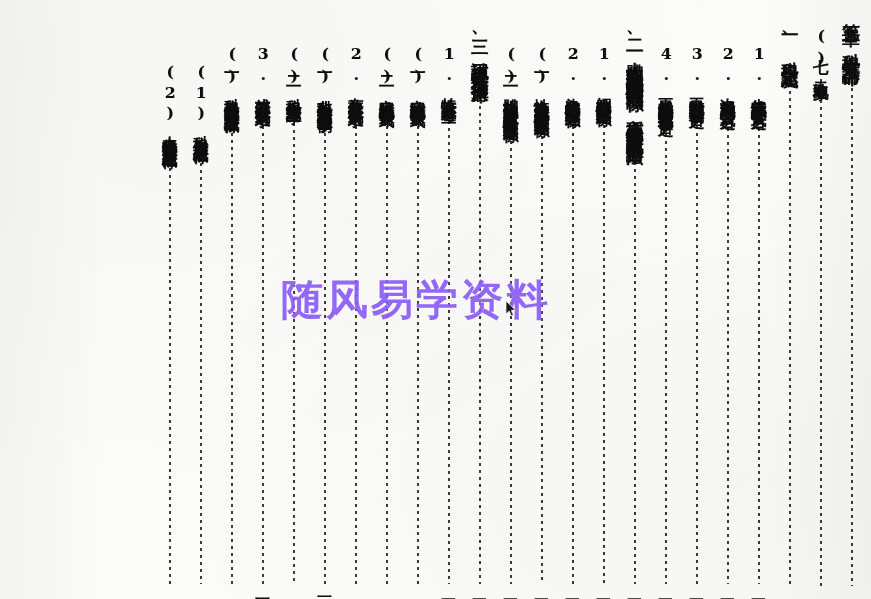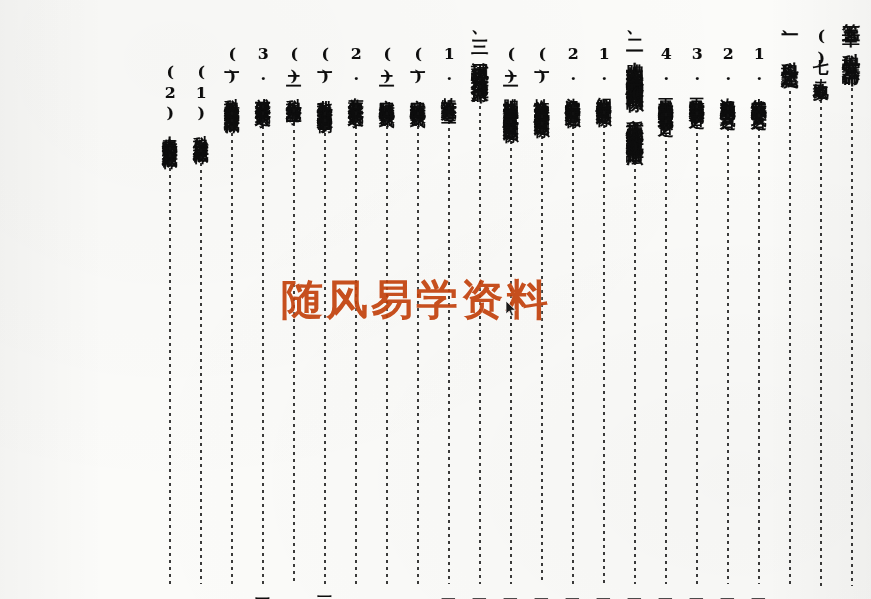--- a/index.html
+++ b/index.html
@@ -109,21 +109,21 @@
 
   
   #watermark {
     position: absolute;
     left: 281px;
     top: 272px;
     font-family: "DejaVu Sans", "Liberation Sans", sans-serif;
     font-size: 42px;
     font-weight: 700;
     letter-spacing: 3px;
-    color: #c2410c;
+    color: #8b5cf6;
     opacity: 0.92;
     text-shadow: 0 0 2px rgba(255,255,255,0.6);
     pointer-events: none;
     white-space: nowrap;
   }
   #watermark-cursor {
     position: absolute;
     left: 505px;
     top: 300px;
     width: 12px;

